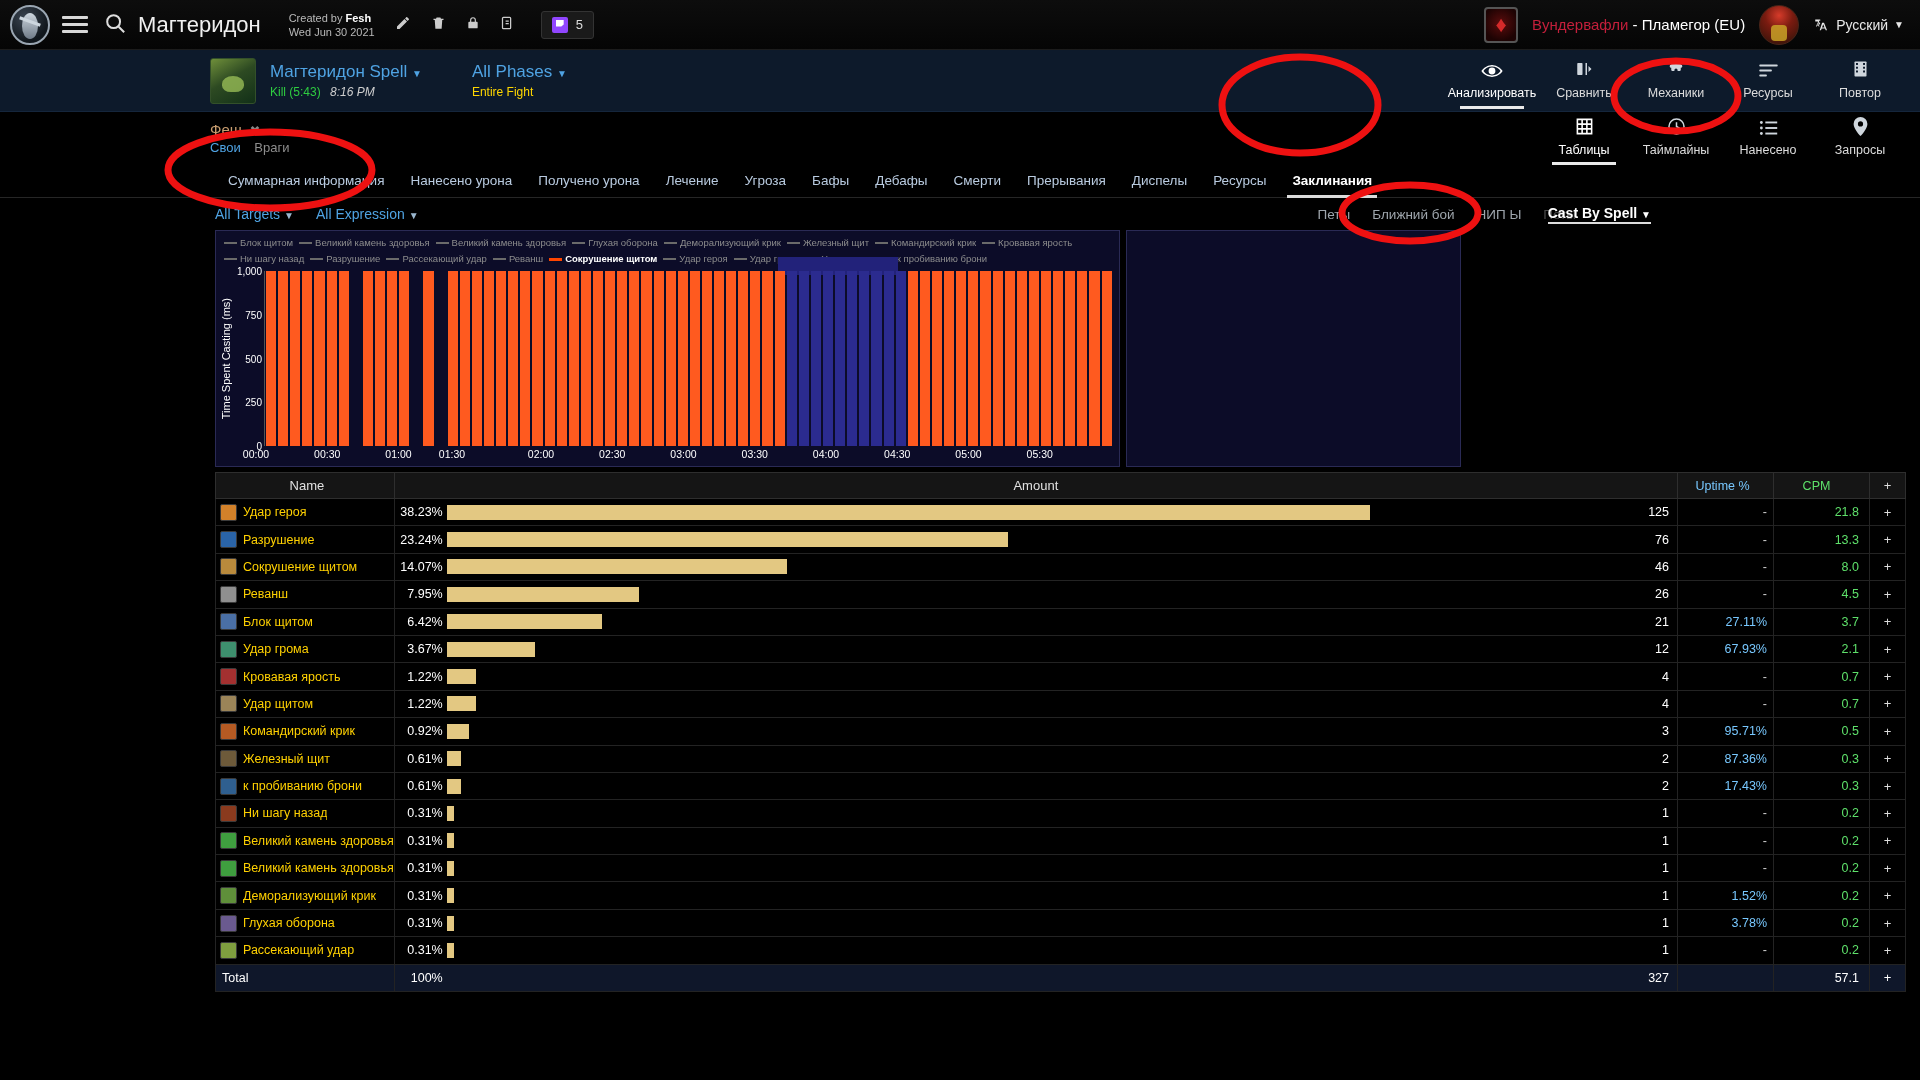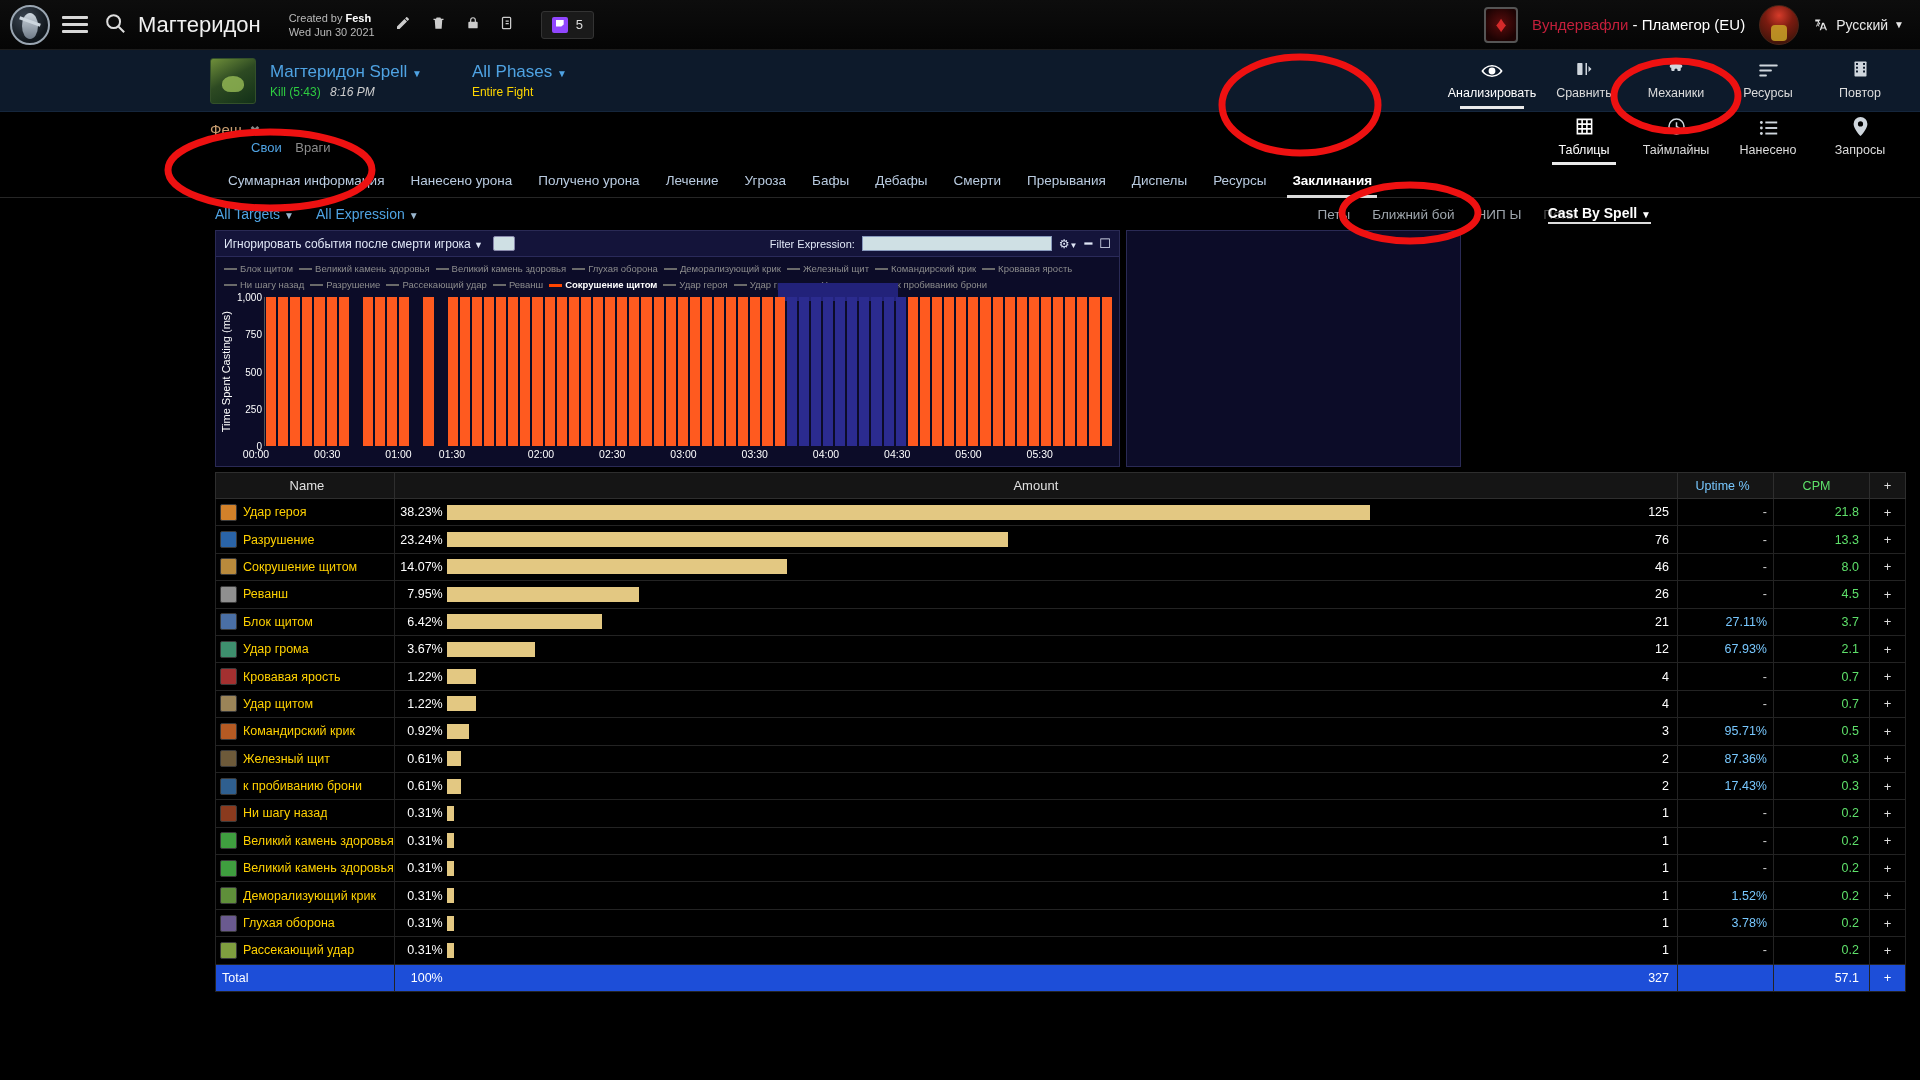--- a/index.html
+++ b/index.html
@@ -107,21 +107,21 @@
 
   
   .playerbar{
     height:52px;background:#000;display:flex;align-items:center;
     padding:0 14px 0 210px;position:relative;
   }
   .player-block{}
   .player-name{color:#C79C6E;font-size:15px;white-space:nowrap;}
   .player-x{color:#888;margin-left:4px;}
   .player-caret{color:#aaa;margin-left:5px;font-size:10px;}
-  .player-subrow{margin-top:2px;font-size:13px;white-space:nowrap;margin-left:41px;}
+  .player-subrow{margin-top:2px;font-size:13px;white-space:nowrap;}
   .sub-on{color:#4fa3e3;cursor:pointer;}
   .sub-off{color:#8d8d8d;cursor:pointer;margin-left:10px;}
   .nav-right2{margin-left:auto;display:flex;align-items:flex-end;}
   .navitem2{
     width:92px;padding:4px 2px 6px;text-align:center;cursor:pointer;
     display:flex;flex-direction:column;align-items:center;gap:4px;
     font-size:12.5px;color:#dcdcdc;position:relative;
   }
   .navitem2.active{color:#fff;}
   .navitem2.active:after{
@@ -207,21 +207,21 @@
   .sp-icon{width:17px;height:17px;border-radius:2px;flex:none;border:1px solid #3a3a3a;}
   .sp-name{color:#ffd100;font-size:12.5px;white-space:nowrap;overflow:hidden;text-overflow:ellipsis;}
   .c-amount{position:relative;padding:0;}
   .amt-inner{display:flex;align-items:center;height:100%;position:relative;}
   .pct{width:52px;text-align:right;color:#fff;font-size:12.5px;padding-right:4px;flex:none;}
   .barcell{height:15px;background:#e3c882;}
   .amtval{position:absolute;right:8px;color:#fff;font-size:12.5px;}
   .c-uptime{width:96px;text-align:right;padding-right:6px;color:#78c8ff;font-size:12.5px;}
   .c-cpm{width:96px;text-align:right;padding-right:10px;color:#5ee06a;font-size:12.5px;}
   .c-plus{width:36px;text-align:center;color:#ddd;cursor:pointer;}
-  .total-row td{background:#1d4ed8;color:#fff;}
+  .total-row td{background:#0f172a;color:#fff;}
   .total-row .c-name{color:#fff;padding-left:6px;font-size:12.5px;}
   .total-row .pct{color:#fff;}
   .total-row .c-cpm{color:#fff;}
 
   
   .annot{position:absolute;left:0;top:0;width:1920px;height:1080px;pointer-events:none;z-index:50;}
 </style>
 </head>
 <body>
 
@@ -457,34 +457,20 @@
     <span class="fr-active">
       <span>Cast By Spell</span>
       <span style="font-size:10px">▼</span>
     </span>
   </div>
 </div>
 
 <div class="chartzone">
 
   <div class="chartpanel">
-    <div class="cp-header">
-      <span class="cp-h-drop">
-        <span>Игнорировать события после смерти игрока</span>
-        <span style="font-size:9px">▼</span>
-      </span>
-      <span class="cp-h-swatch"></span>
-      <span class="cp-h-right">
-        <span class="cp-filter-lbl">Filter Expression:</span>
-        <input class="cp-filter-in" value="" style="">
-        <span class="cp-gear">⚙<span style="font-size:8px">▼</span></span>
-        <span class="cp-min">━</span>
-        <span class="cp-max">☐</span>
-      </span>
-    </div>
 
     <div class="cp-legend"><span class="lg"><i></i><span>Блок щитом</span></span><span class="lg"><i></i><span>Великий камень здоровья</span></span><span class="lg"><i></i><span>Великий камень здоровья</span></span><span class="lg"><i></i><span>Глухая оборона</span></span><span class="lg"><i></i><span>Деморализующий крик</span></span><span class="lg"><i></i><span>Железный щит</span></span><span class="lg"><i></i><span>Командирский крик</span></span><span class="lg"><i></i><span>Кровавая ярость</span></span><span class="lg"><i></i><span>Ни шагу назад</span></span><span class="lg"><i></i><span>Разрушение</span></span><span class="lg"><i></i><span>Рассекающий удар</span></span><span class="lg"><i></i><span>Реванш</span></span><span class="lg hi"><i></i><span>Сокрушение щитом</span></span><span class="lg"><i></i><span>Удар героя</span></span><span class="lg"><i></i><span>Удар грома</span></span><span class="lg"><i></i><span>Удар щитом</span></span><span class="lg"><i></i><span>к пробиванию брони</span></span></div>
 
     <div class="cp-plot">
       <div class="ylab">Time Spent Casting (ms)</div>
       <div class="yticks">
           <span style="top: 100%;">0</span>
           <span style="top: 75%;">250</span>
           <span style="top: 50%;">500</span>
           <span style="top: 25%;">750</span>

